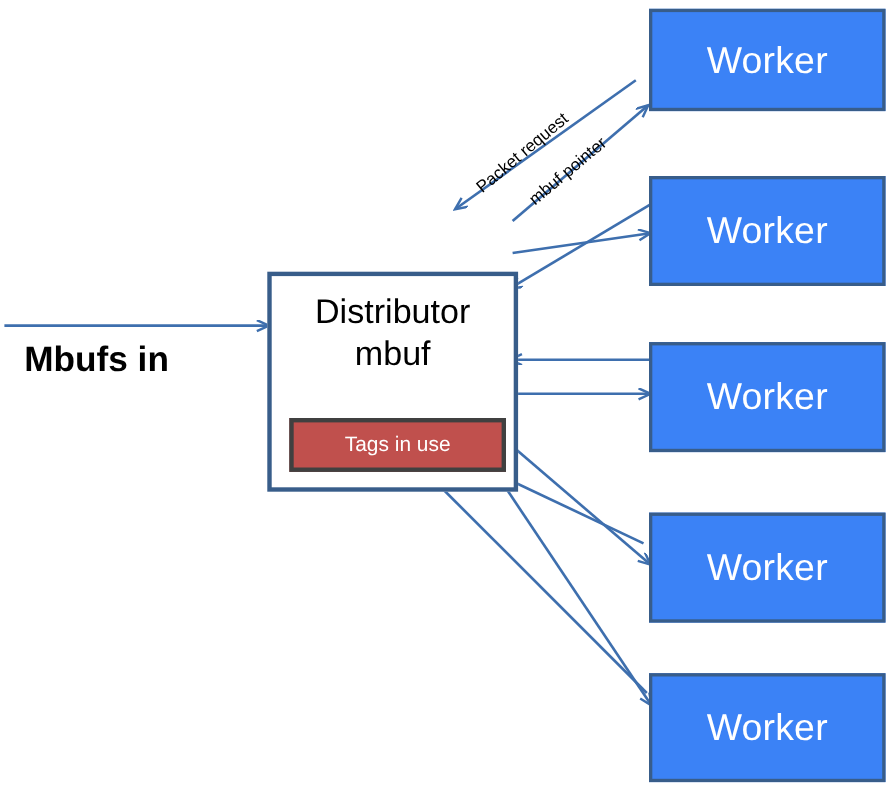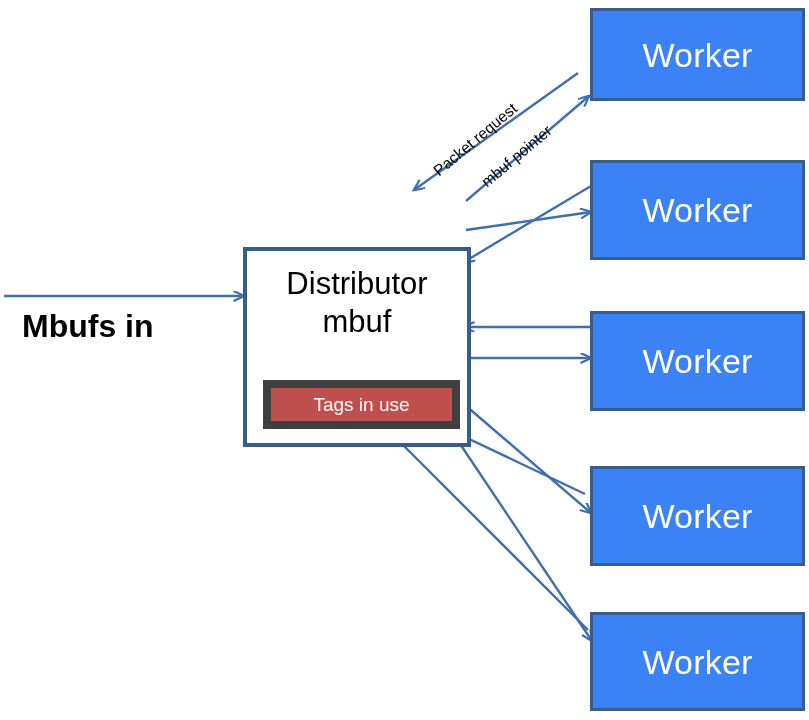--- a/index.html
+++ b/index.html
@@ -63,21 +63,21 @@
     line-height: 1.24;
     font-family: "Liberation Sans", sans-serif;
   }
   .tags-box {
     position: absolute;
     left: 16px;
     top: 129px;
     width: 197px;
     height: 49px;
     background: #C0504D;
-    border: 8px solid #404040;
+    border: 4px solid #404040;
     box-sizing: border-box;
     display: flex;
     align-items: center;
     justify-content: center;
   }
   .tags-label {
     color: #ffffff;
     font-size: 19px;
     font-family: "Liberation Sans", sans-serif;
     line-height: 1;

